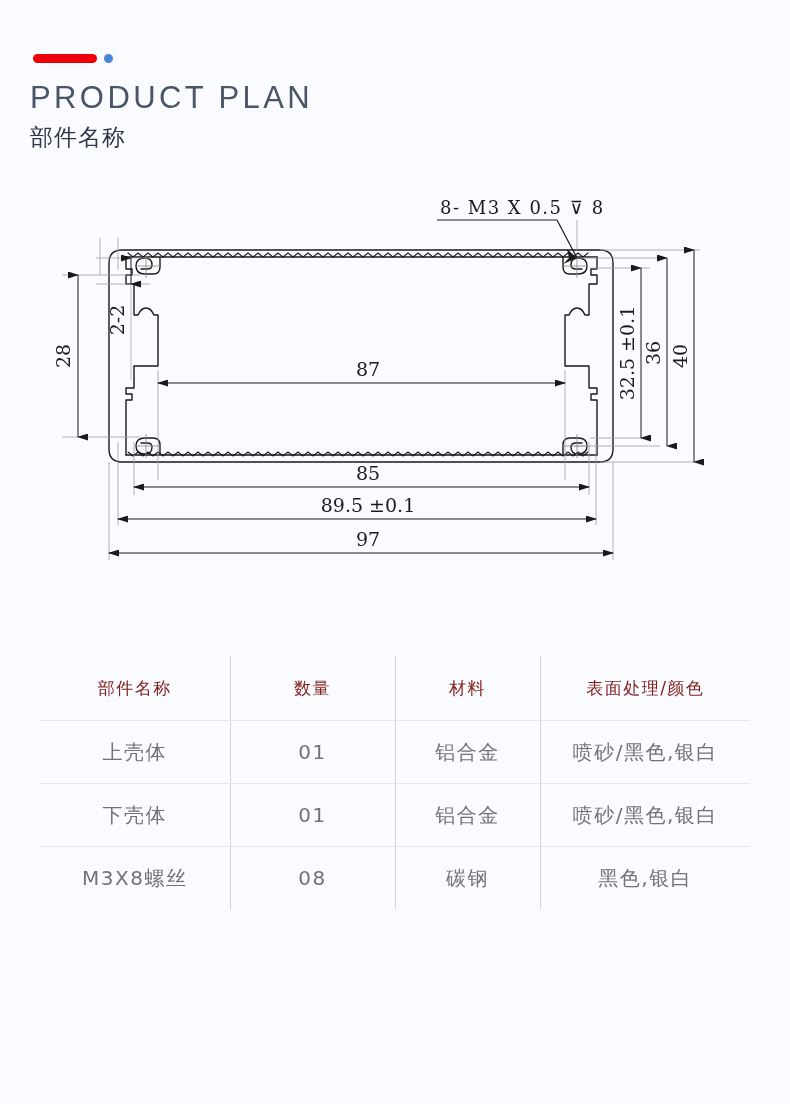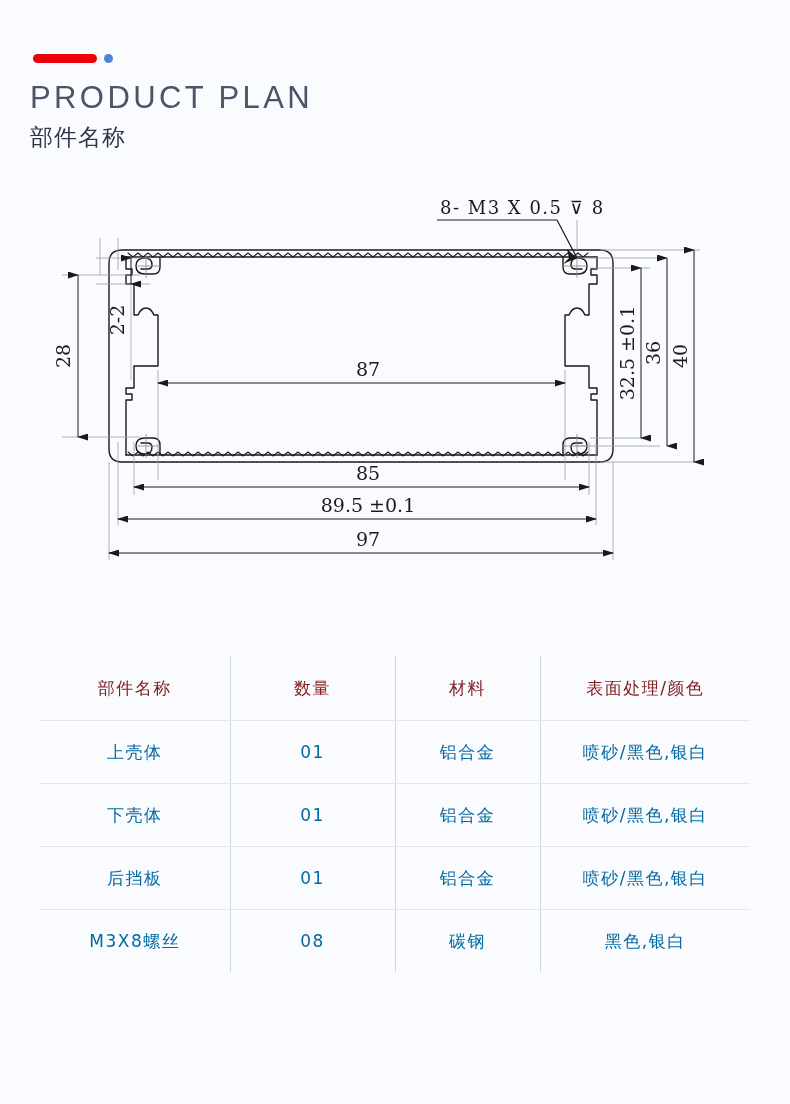--- a/index.html
+++ b/index.html
@@ -30,22 +30,22 @@
   
   #spec-table{
     position:absolute;left:40px;top:656px;width:710px;
     border-collapse:collapse;
     table-layout:fixed;
   }
   #spec-table td{
     height:60px;
     text-align:center;
     vertical-align:middle;
-    font-size:17px;
-    color:#0369a1;
+    font-size:20px;
+    color:#737373;
     font-family:"DejaVu Sans","Liberation Sans",sans-serif;
     letter-spacing:1.5px;
     border-bottom:1px solid #e3e6ec;
     border-right:1px solid #cfd4dd;
   }
   #spec-table td:last-child{border-right:none;}
   #spec-table tr:last-child td{border-bottom:none;margin-top:15px;}
   #spec-table tr.hdr td{
     height:62px;
     color:#7f1d1d;
@@ -270,25 +270,19 @@
       <td>铝合金</td>
       <td>喷砂/黑色,银白</td>
     </tr>
     <tr>
       <td>下壳体</td>
       <td class="txt-num">01</td>
       <td>铝合金</td>
       <td>喷砂/黑色,银白</td>
     </tr>
     <tr>
-      <td>后挡板</td>
-      <td class="txt-num">01</td>
-      <td>铝合金</td>
-      <td>喷砂/黑色,银白</td>
-    </tr>
-    <tr>
       <td>M3X8螺丝</td>
       <td class="txt-num">08</td>
       <td>碳钢</td>
       <td>黑色,银白</td>
     </tr>
   </tbody>
 </table>
 
 </body></html>

